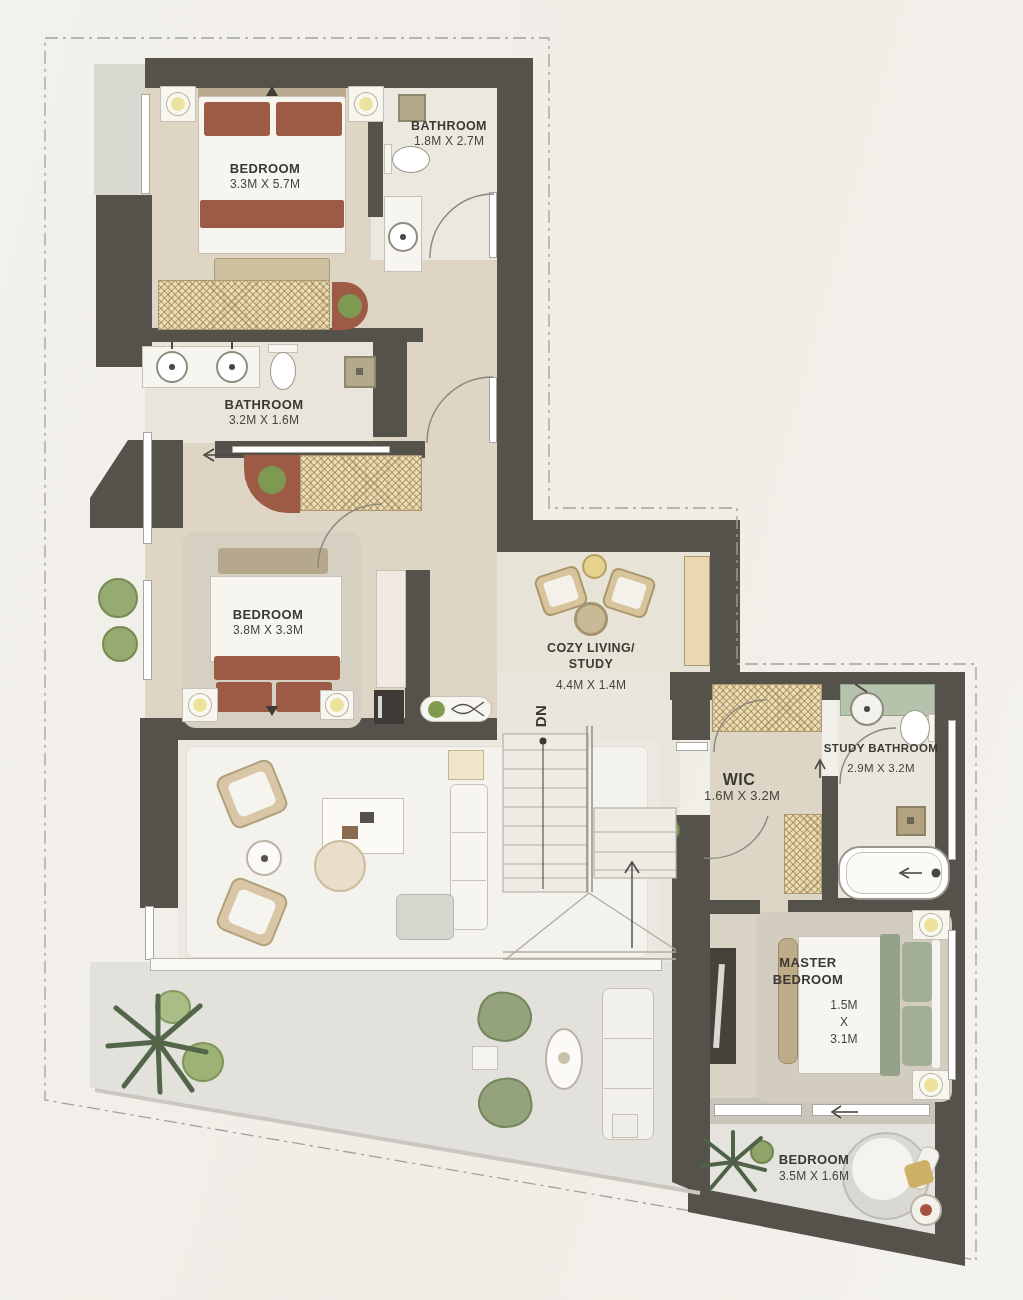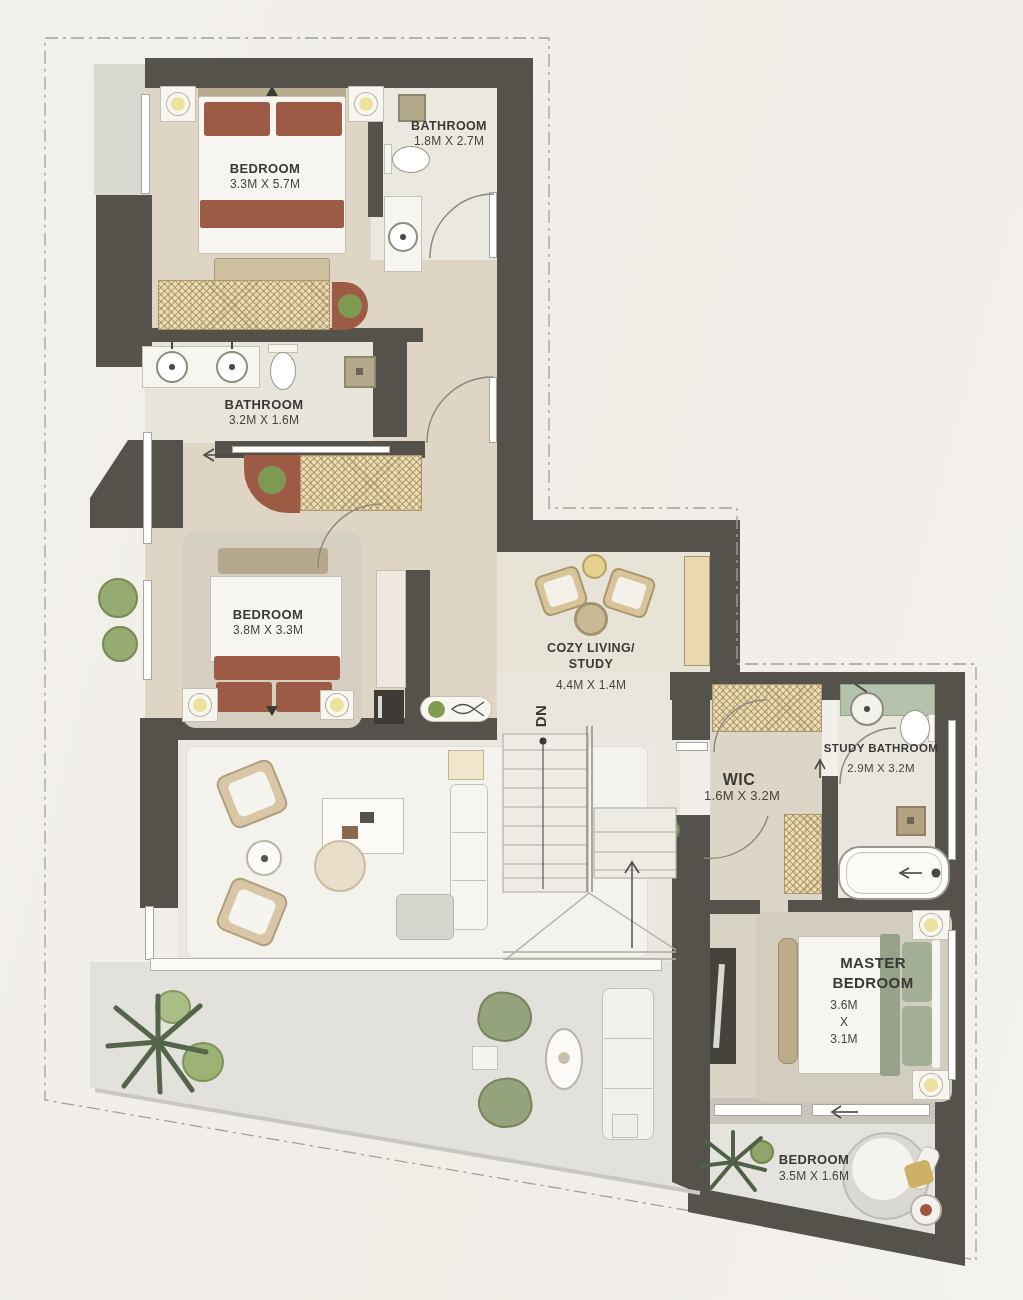--- a/index.html
+++ b/index.html
@@ -315,23 +315,23 @@
   <div class="lbl" style="left:591px;top:656px;font-size:12.5px">COZY LIVING/
 STUDY</div>
   <div class="lbl dims" style="left:591px;top:686px;font-size:12px">4.4M X 1.4M</div>
 
   <div class="lbl" style="left:739px;top:780px;font-size:16px">WIC</div>
   <div class="lbl dims" style="left:742px;top:796px;font-size:13px">1.6M X 3.2M</div>
 
   <div class="lbl" style="left:881px;top:748px;font-size:11.5px">STUDY BATHROOM</div>
   <div class="lbl dims" style="left:881px;top:768px;font-size:11.5px">2.9M X 3.2M</div>
 
-  <div class="lbl" style="left:873px;top:972px;font-size:15px">MASTER
+  <div class="lbl" style="left:808px;top:972px;font-size:13px">MASTER
 BEDROOM</div>
-  <div class="lbl dims" style="left:844px;top:1022px;font-size:12px;line-height:1.4">3.6M
+  <div class="lbl dims" style="left:844px;top:1022px;font-size:12px;line-height:1.4">1.5M
 X
 3.1M</div>
 
   <div class="lbl" style="left:814px;top:1160px;font-size:13px">BEDROOM</div>
   <div class="lbl dims" style="left:814px;top:1177px;font-size:12px">3.5M X 1.6M</div>
 
   <div class="lbl" style="left:541px;top:716px;font-size:15px;transform:translate(-50%,-50%) rotate(-90deg);">DN</div>
 
 </div>
 

